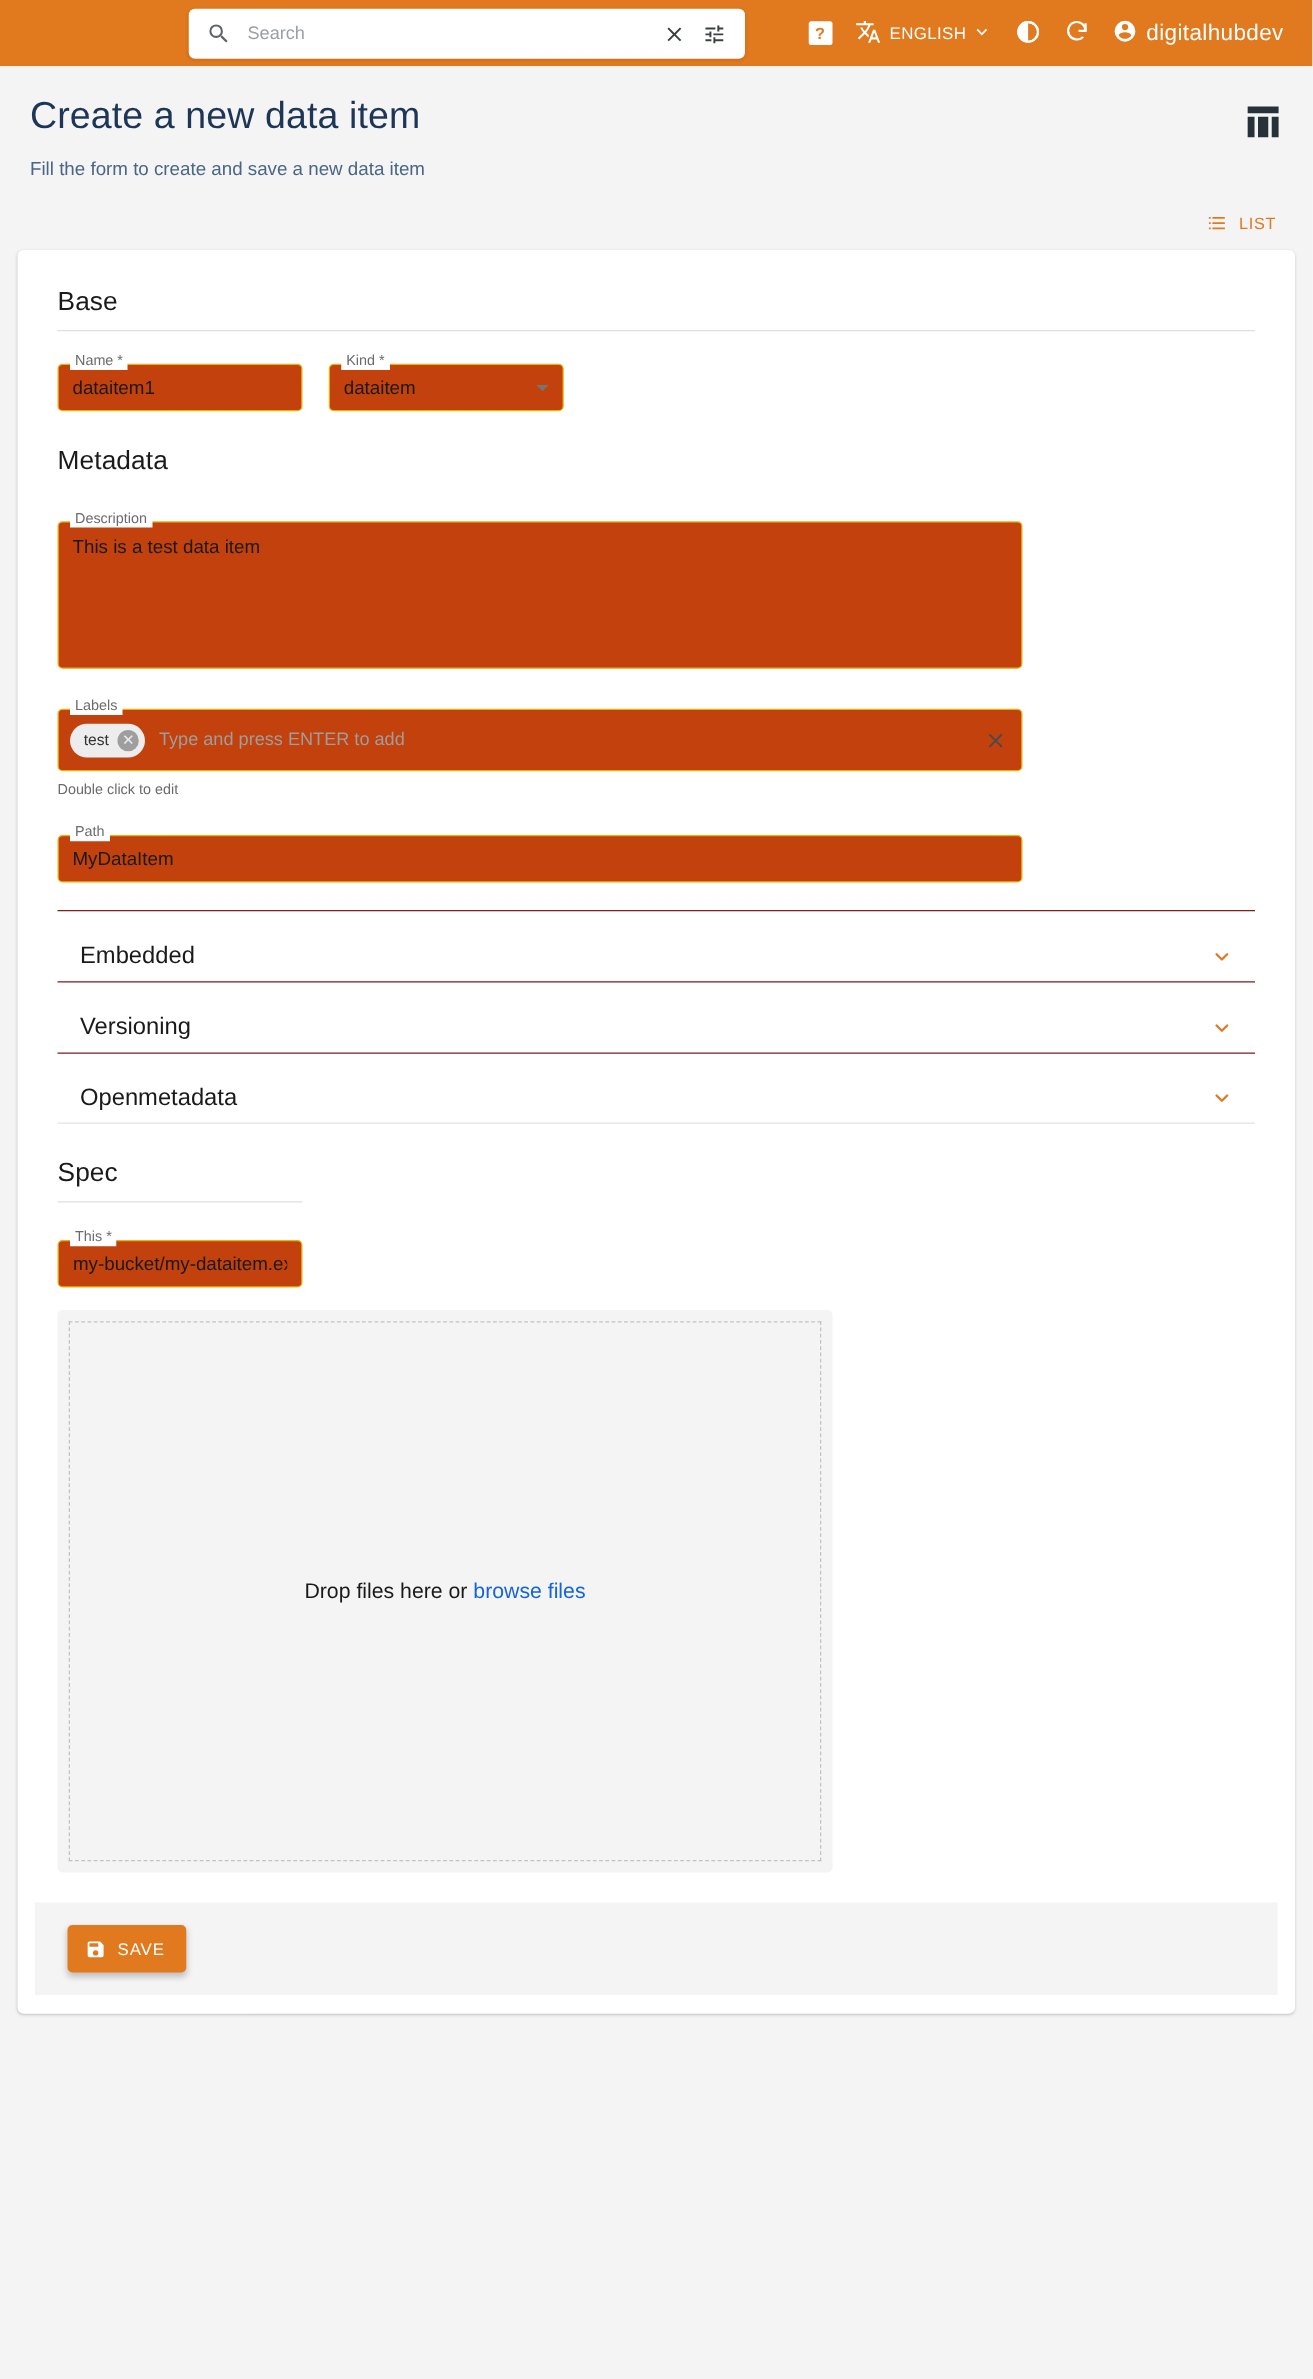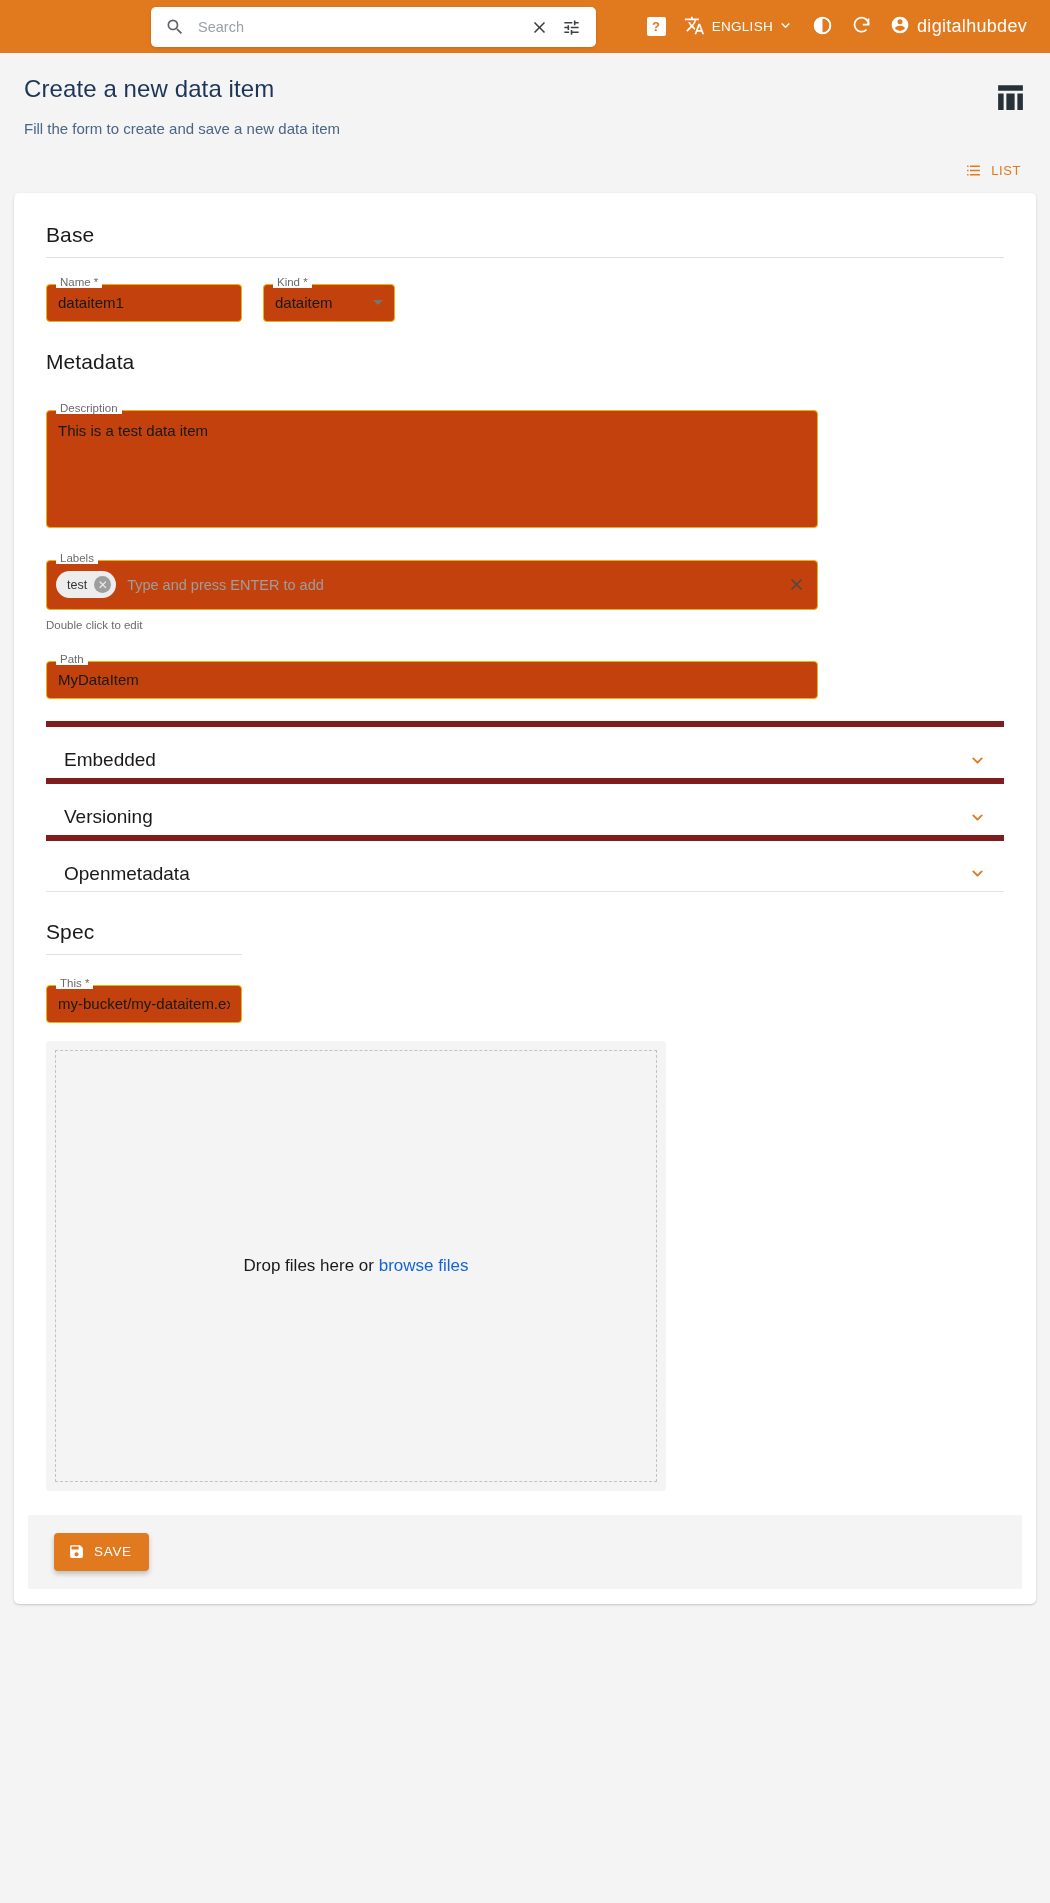--- a/index.html
+++ b/index.html
@@ -84,21 +84,21 @@
   .lang-label { margin-left: 7px; margin-right: 4px; }
   .user-name { margin-left: 7px; font-size: 18px; }
 
   
   .page-head {
     padding: 22px 24px 0 24px;
     position: relative;
     background: #f4f4f4;
   }
   .page-title {
-    font-size: 24px;
+    font-size: 30px;
     font-weight: 400;
     color: #1d3557;
     letter-spacing: .1px;
     line-height: 1.2;
   }
   .page-sub {
     margin-top: 16px;
     font-size: 15px;
     color: #4a6585;
     font-weight: 400;
@@ -192,21 +192,21 @@
     width: 100%;
   }
   .of textarea.val {
     resize: none;
     height: 96px;
     line-height: 1.35;
   }
   .of .val::placeholder { color: #9e9e9e; }
 
   .w-name { width: 196px; }
-  .w-kind { width: 132px; }
+  .w-kind { width: 188px; }
   .w-full { width: 772px; }
   .w-path { width: 196px; }
 
   .sel-arrow {
     margin-left: auto;
     width: 0; height: 0;
     border-left: 5px solid transparent;
     border-right: 5px solid transparent;
     border-top: 5px solid #757575;
     flex: 0 0 auto;
@@ -260,21 +260,21 @@
   }
 
   
   .acc-wrap { margin: 22px 13px 0 13px; }
   .acc {
     height: 57px;
     display: flex;
     align-items: center;
     justify-content: space-between;
     padding: 16px 18px 0 18px;
-    border-top: 6px solid #7f1d1d;
+    border-top: 1px solid #7f1d1d;
     cursor: pointer;
   }
   .acc:last-child { border-bottom: 1px solid #e4e4e4; }
   .acc-label { font-size: 19px; color: #1a1a1a; font-weight: 400; }
   .chev { width: 17px; height: 17px; color: #e1791e; }
 
   
   .dz-wrap { padding: 18px 0 0 13px; }
   .dropzone {
     width: 620px;

